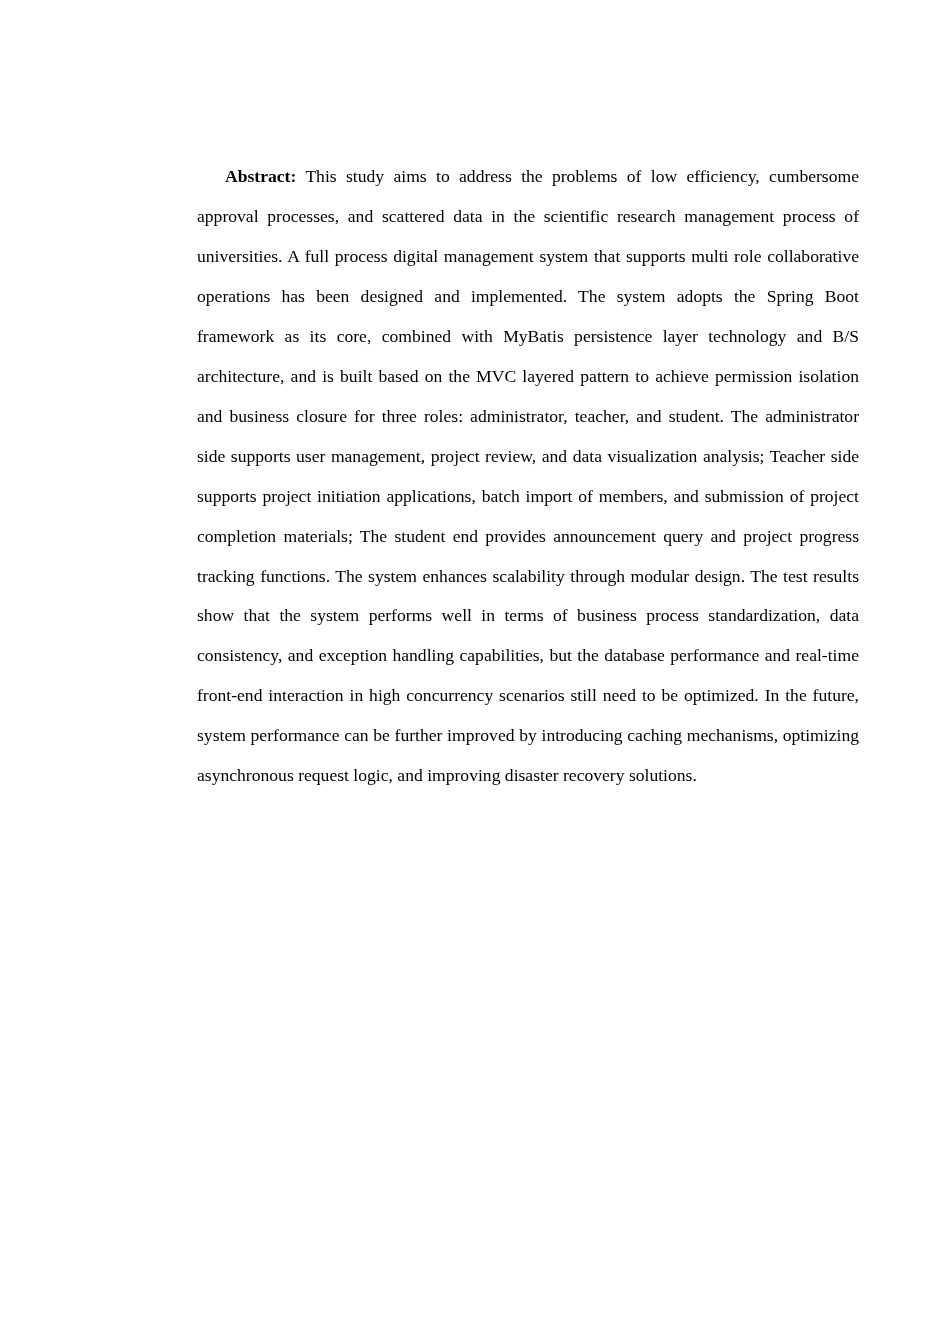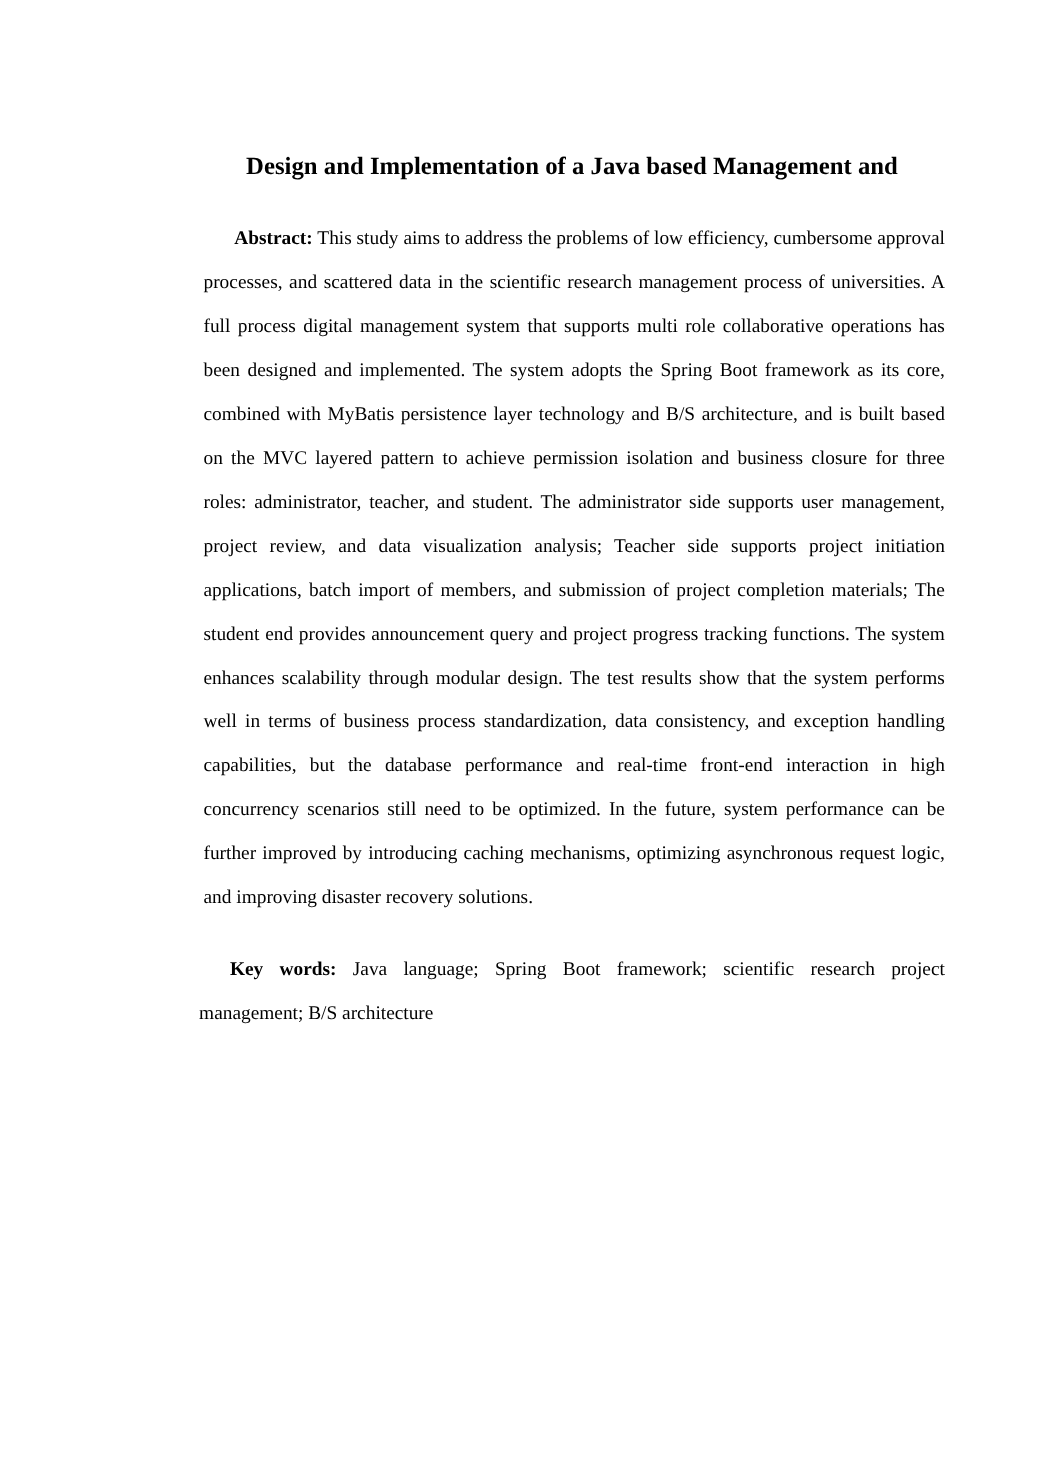--- a/index.html
+++ b/index.html
@@ -26,21 +26,21 @@
       text-align: center;
       font-weight: bold;
       font-size: 22.5px;
       line-height: 40px;
       letter-spacing: 0;
     }
     .title-line {
       display: block;
     }
     .abstract {
-      margin: 26px 0 0 4px;
+      margin: 26px 0 0 16px;
       font-size: 17.6px;
       line-height: 39.95px;
       text-align: justify;
       text-indent: 28px;
     }
     .label {
       font-weight: bold;
     }
     .keywords {
       margin: 24px 0 0 0;
@@ -48,19 +48,17 @@
       line-height: 40px;
       text-align: justify;
       text-indent: 28px;
     }
   </style>
 </head>
 <body>
 
 <div class="page">
   <h1 class="title">
-    <span class="title-line">Design and Implementation of a Java based Management and</span>
   </h1>
 
   <p class="abstract"><span class="label">Abstract:</span> <span>This study aims to address the problems of low efficiency, cumbersome approval processes, and scattered data in the scientific research management process of universities. A full process digital management system that supports multi role collaborative operations has been designed and implemented. The system adopts the Spring Boot framework as its core, combined with MyBatis persistence layer technology and B/S architecture, and is built based on the MVC layered pattern to achieve permission isolation and business closure for three roles: administrator, teacher, and student. The administrator side supports user management, project review, and data visualization analysis; Teacher side supports project initiation applications, batch import of members, and submission of project completion materials; The student end provides announcement query and project progress tracking functions. The system enhances scalability through modular design. The test results show that the system performs well in terms of business process standardization, data consistency, and exception handling capabilities, but the database performance and real-time front-end interaction in high concurrency scenarios still need to be optimized. In the future, system performance can be further improved by introducing caching mechanisms, optimizing asynchronous request logic, and improving disaster recovery solutions.</span></p>
 
-  <p class="keywords"><span class="label">Key words:</span> <span>Java language; Spring Boot framework; scientific research project management; B/S architecture</span></p>
 </div>
 
 </body></html>

